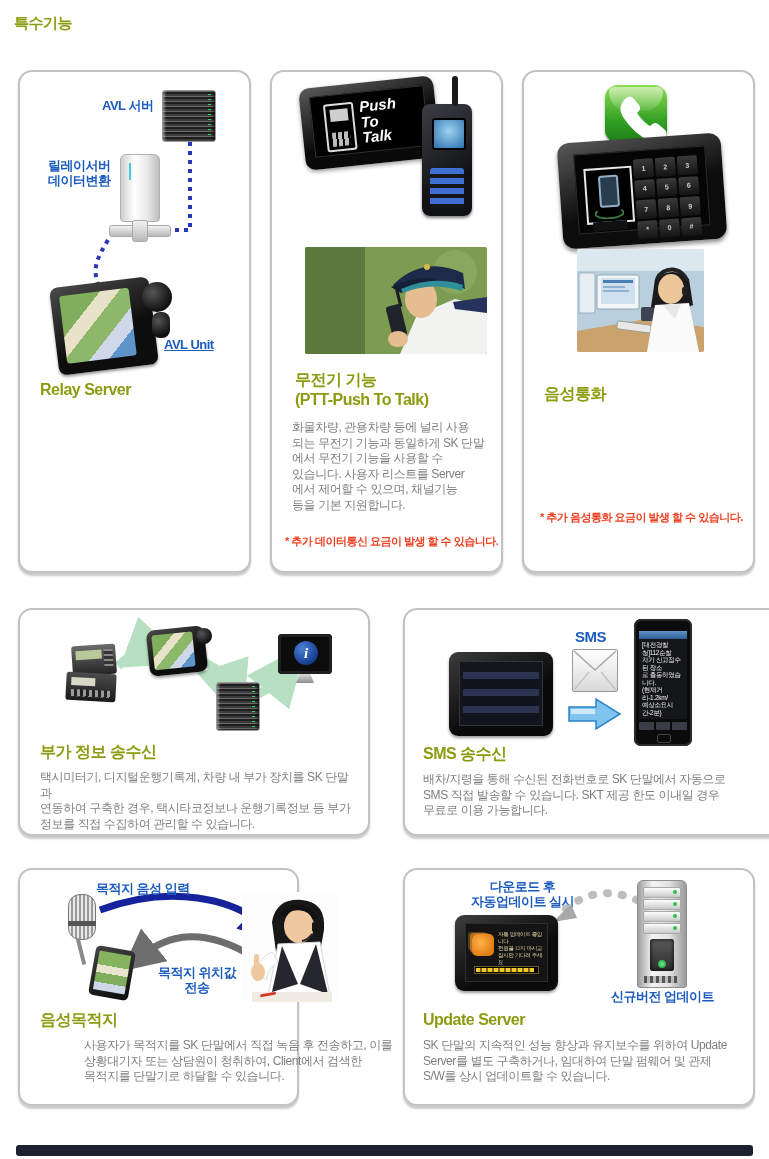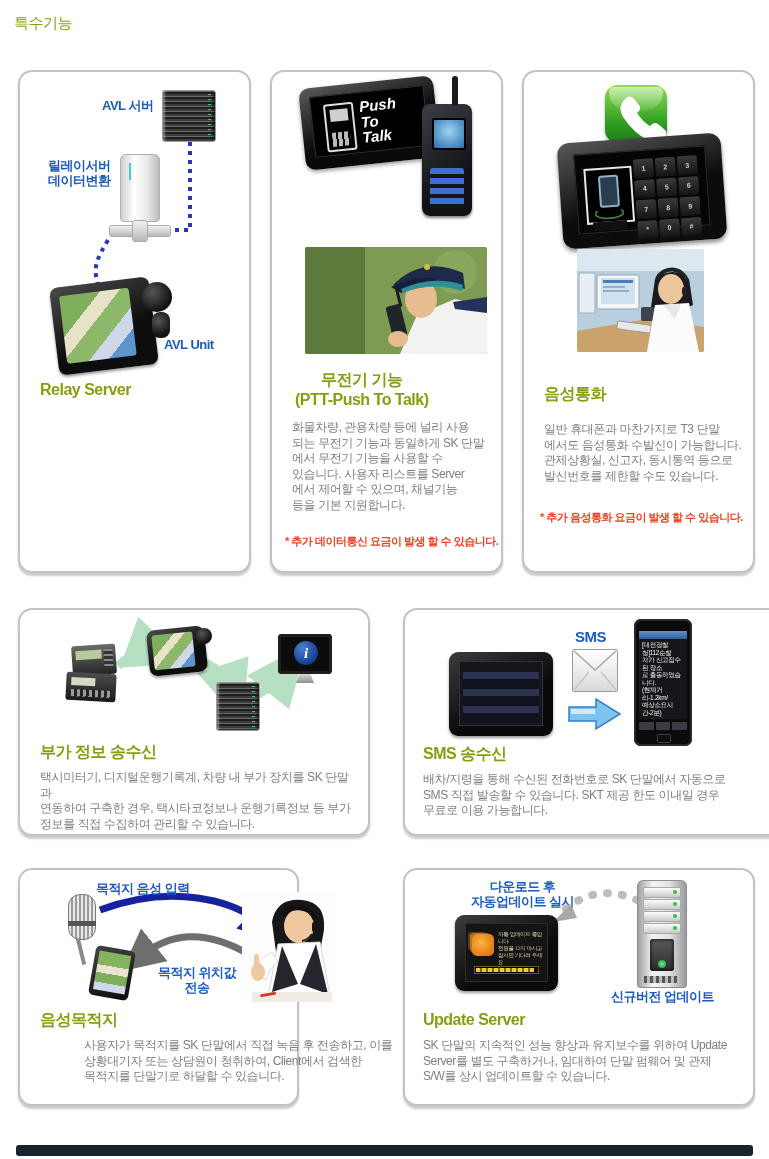--- a/index.html
+++ b/index.html
@@ -1,18 +1,18 @@
 <!DOCTYPE html>
 <html><head>
 <meta charset="utf-8">
 <style>
   html,body{margin:0;padding:0;background:#fff;}
   .page{position:relative;width:769px;height:1159px;background:#fff;overflow:hidden;
         font-family:"Liberation Sans","DejaVu Sans",sans-serif;}
-  .page-title{position:absolute;left:14px;top:14px;font-size:15px;font-weight:normal;
+  .page-title{position:absolute;left:14px;top:14px;font-size:15px;font-weight:bold;
         color:#8a9c0f;margin:0;letter-spacing:-0.5px;text-align:center;}
   .card{position:absolute;background:#fff;border:2px solid #c3c3c3;border-radius:14px;
         box-shadow:0 3px 2px rgba(140,140,140,.45);box-sizing:border-box;}
   .c1{left:18px;top:70px;width:233px;height:503px;}
   .c2{left:270px;top:70px;width:233px;height:503px;}
   .c3{left:522px;top:70px;width:233px;height:503px;}
   .c4{left:18px;top:608px;width:352px;height:228px;}
   .c5{left:403px;top:608px;width:408px;height:228px;}
   .c6{left:18px;top:868px;width:281px;height:238px;}
   .c7{left:403px;top:868px;width:352px;height:238px;}
@@ -170,21 +170,21 @@
       <div class="lbl pre" style="left:28px;top:87px;">릴레이서버
 데이터변환</div>
       <div class="tower" style="left:100px;top:82px;width:38px;height:66px;"></div>
       <div class="splitter" style="left:89px;top:153px;width:60px;height:10px;"></div>
       <div class="splitter" style="left:112px;top:148px;width:14px;height:20px;"></div>
       <div class="navdev" style="left:34px;top:210px;width:100px;height:88px;transform:rotate(-7deg);">
           <div class="scr"></div>
         </div>
       <div class="mount" style="left:122px;top:210px;width:30px;height:30px;"></div>
       <div class="mount" style="left:132px;top:240px;width:18px;height:26px;border-radius:8px;"></div>
-      <div class="lbl" style="left:144px;top:266px;">AVL Unit</div>
+      <div class="lbl" style="left:144px;top:266px;text-decoration:underline;">AVL Unit</div>
     </div>
     <h2 class="heading" style="left:20px;top:308px;">Relay Server</h2>
   </section>
 
   <section class="card c2">
     <div class="diag" style="height:290px;">
       <div class="ptt-dev">
         <div class="ptt-scr">
           <span class="ptt-radio"></span>
           <span class="ptt-text pre">Push
@@ -206,21 +206,21 @@
         <ellipse cx="116" cy="52" rx="16" ry="19" fill="#e5bd91"></ellipse>
         <path d="M88,38 Q118,8 158,26 L160,42 Q128,30 96,44 Z" fill="#1d2a49"></path>
         <path d="M86,40 Q112,28 132,32 L96,46 Z" fill="#141f38"></path>
         <path d="M96,42 Q128,28 158,38 L157,44 Q126,34 98,46 Z" fill="#2e8f98"></path>
         <circle cx="122" cy="20" r="3" fill="#d8b74a"></circle>
         <rect x="84" y="58" width="15" height="32" rx="3" transform="rotate(-14 91 74)" fill="#20242a"></rect>
         <rect x="92" y="40" width="3" height="20" transform="rotate(-14 93 50)" fill="#1a1d22"></rect>
         <ellipse cx="93" cy="92" rx="10" ry="8" fill="#e5bd91"></ellipse>
       </svg>
     </div>
-    <h2 class="heading pre" style="left:23px;top:298px;text-align:center;">무전기 기능
+    <h2 class="heading pre" style="left:23px;top:298px;">무전기 기능
 (PTT-Push To Talk)</h2>
     <p class="body pre" style="left:20px;top:348px;width:205px;">화물차량, 관용차량 등에 널리 사용
 되는 무전기 기능과 동일하게 SK 단말
 에서 무전기 기능을 사용할 수
 있습니다. 사용자 리스트를 Server
 에서 제어할 수 있으며, 채널기능
 등을 기본 지원합니다.</p>
     <p class="note" style="left:13px;top:462px;">* 추가 데이터통신 요금이 발생 할 수 있습니다.</p>
   </section>
 
@@ -265,24 +265,20 @@
         <rect x="64" y="58" width="22" height="14" rx="2" fill="#3d4450"></rect>
         <path d="M78,30 q18,-14 34,0 l4,26 q-20,10 -42,2z" fill="#1a1a1c"></path>
         <ellipse cx="94" cy="40" rx="13" ry="15" fill="#eac69a"></ellipse>
         <path d="M80,30 a16,16 0 0 1 30,2" fill="none" stroke="#222" stroke-width="4"></path>
         <rect x="105" y="38" width="5" height="8" rx="2" fill="#222"></rect>
         <polygon points="78,56 112,54 122,103 70,103" fill="#fbfbfb"></polygon>
         <polygon points="86,56 104,55 98,70" fill="#e8e8e8"></polygon>
       </svg>
     </div>
     <h2 class="heading" style="left:20px;top:312px;">음성통화</h2>
-    <p class="body pre" style="left:20px;top:350px;width:205px;">일반 휴대폰과 마찬가지로 T3 단말
-에서도 음성통화 수발신이 가능합니다.
-관제상황실, 신고자, 동시통역 등으로
-발신번호를 제한할 수도 있습니다.</p>
     <p class="note" style="left:16px;top:438px;">* 추가 음성통화 요금이 발생 할 수 있습니다.</p>
   </section>
 
   <section class="card c4">
     <div class="diag" style="height:130px;">
       <svg width="352" height="130">
         <defs>
           <marker id="ga" markerWidth="7" markerHeight="7" refX="3.2" refY="3" orient="auto">
               <path d="M0,0 L7,3 L0,6 z" fill="#b7e0c2"></path>
             </marker>

